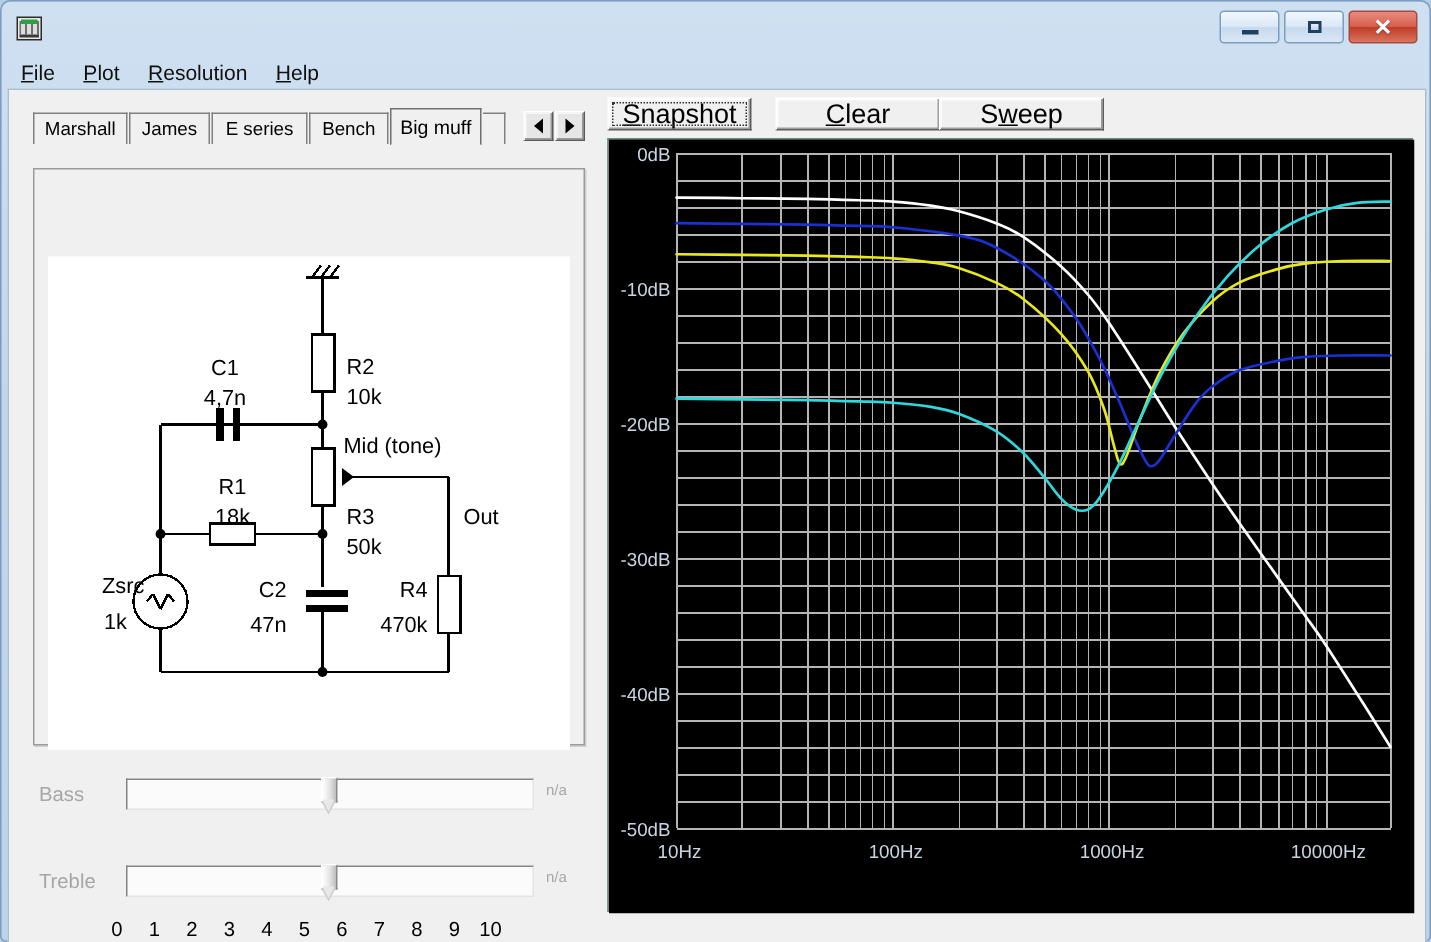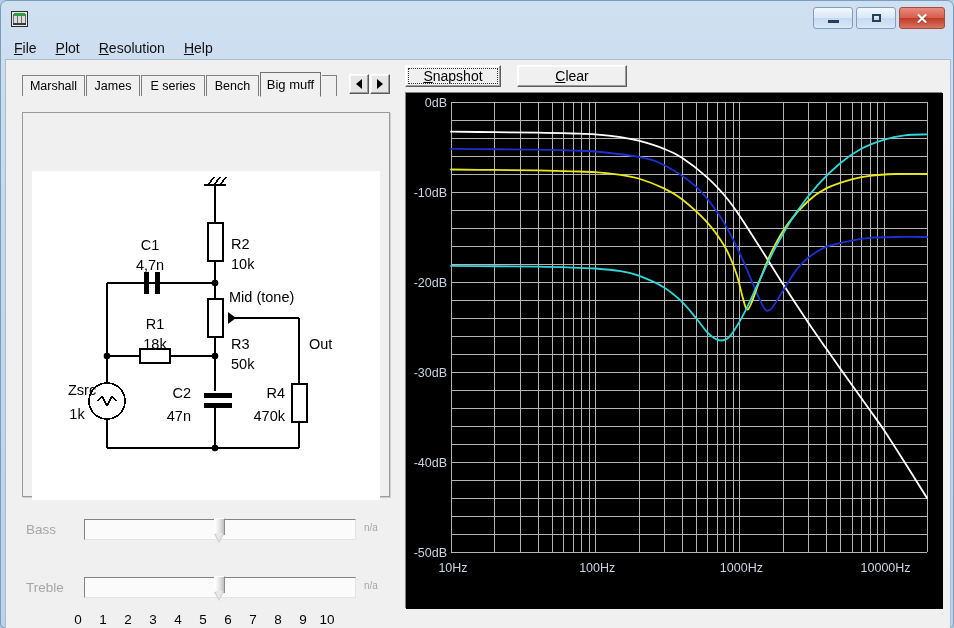--- a/index.html
+++ b/index.html
@@ -274,21 +274,21 @@
   
   .plot-btn {
     position: absolute;
     top: 5px;
     height: 22px;
     background: #f0f0f0;
     border: 1px solid #fff;
     border-right-color: #5d5d5d;
     border-bottom-color: #5d5d5d;
     box-shadow: inset -1px -1px 0 #9d9d9d, inset 1px 1px 0 #fcfcfc;
-    font-size: 14px;
+    font-size: 18px;
     color: #000;
     display: flex; align-items: center; justify-content: center;
     cursor: default;
   }
   .plot-btn.focused::before {
     content: "";
     position: absolute;
     left: 2px; top: 2px; right: 2px; bottom: 2px;
     border: 1px dotted #333;
   }
@@ -486,20 +486,23 @@
       <div class="scale-num" style="left:200px;">8</div>
       <div class="scale-num" style="left:225px;">9</div>
       <div class="scale-num" style="left:249px;">10</div>
     </div>
 
     <div class="plot-btn focused" style="left:399px;width:96px;">
       <span><u>S</u>napshot</span>
     </div>
     <div class="plot-btn" style="left:511px;width:110px;">
       <span><u>C</u>lear</span>
+    </div>
+    <div class="plot-btn" style="left:620px;width:110px;">
+      <span>S<u>w</u>eep</span>
     </div>
 
     <div id="plot-frame">
       <svg id="plot-svg" width="537" height="516">
         <rect x="0" y="0" width="537" height="516" fill="#000"></rect>
         <g id="plot-grid">
             <line x1="45" y1="459.5" x2="521" y2="459.5" stroke="#b4b4b4" stroke-width="1.4" shape-rendering="crispEdges"></line>
             <line x1="45" y1="441.5" x2="521" y2="441.5" stroke="#b4b4b4" stroke-width="1" shape-rendering="crispEdges"></line>
             <line x1="45" y1="423.5" x2="521" y2="423.5" stroke="#b4b4b4" stroke-width="1" shape-rendering="crispEdges"></line>
             <line x1="45" y1="405.5" x2="521" y2="405.5" stroke="#b4b4b4" stroke-width="1" shape-rendering="crispEdges"></line>

